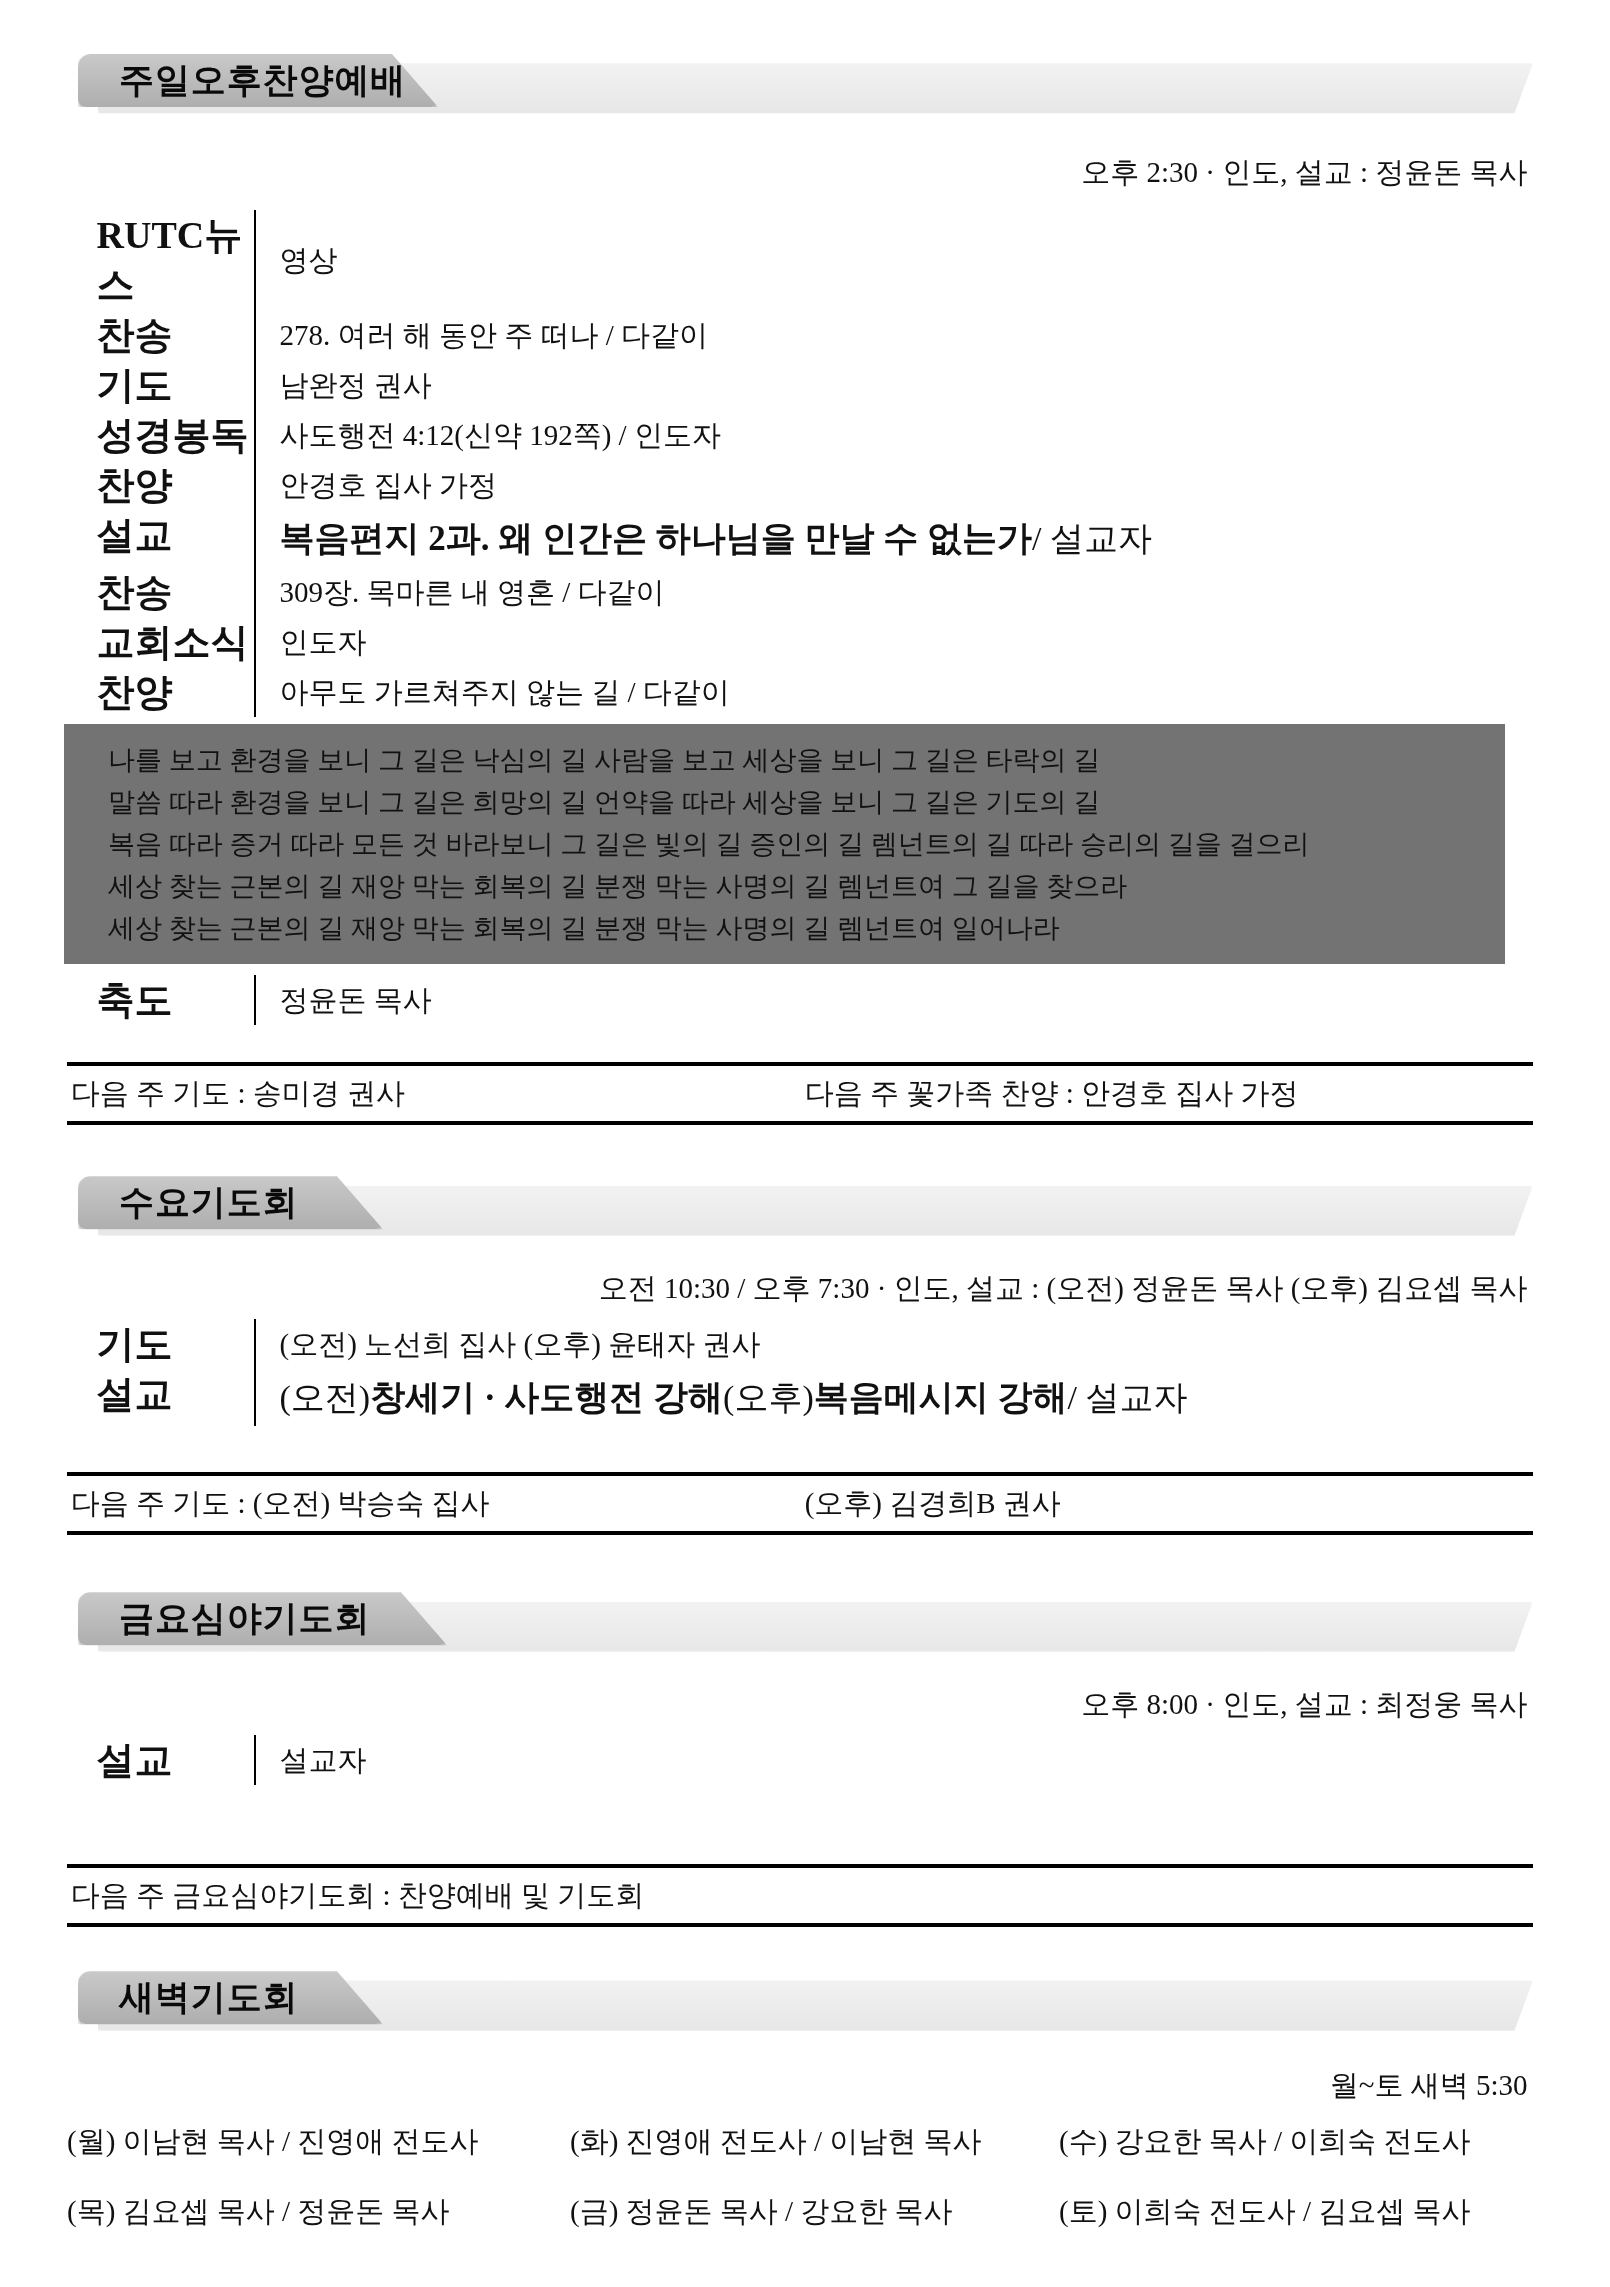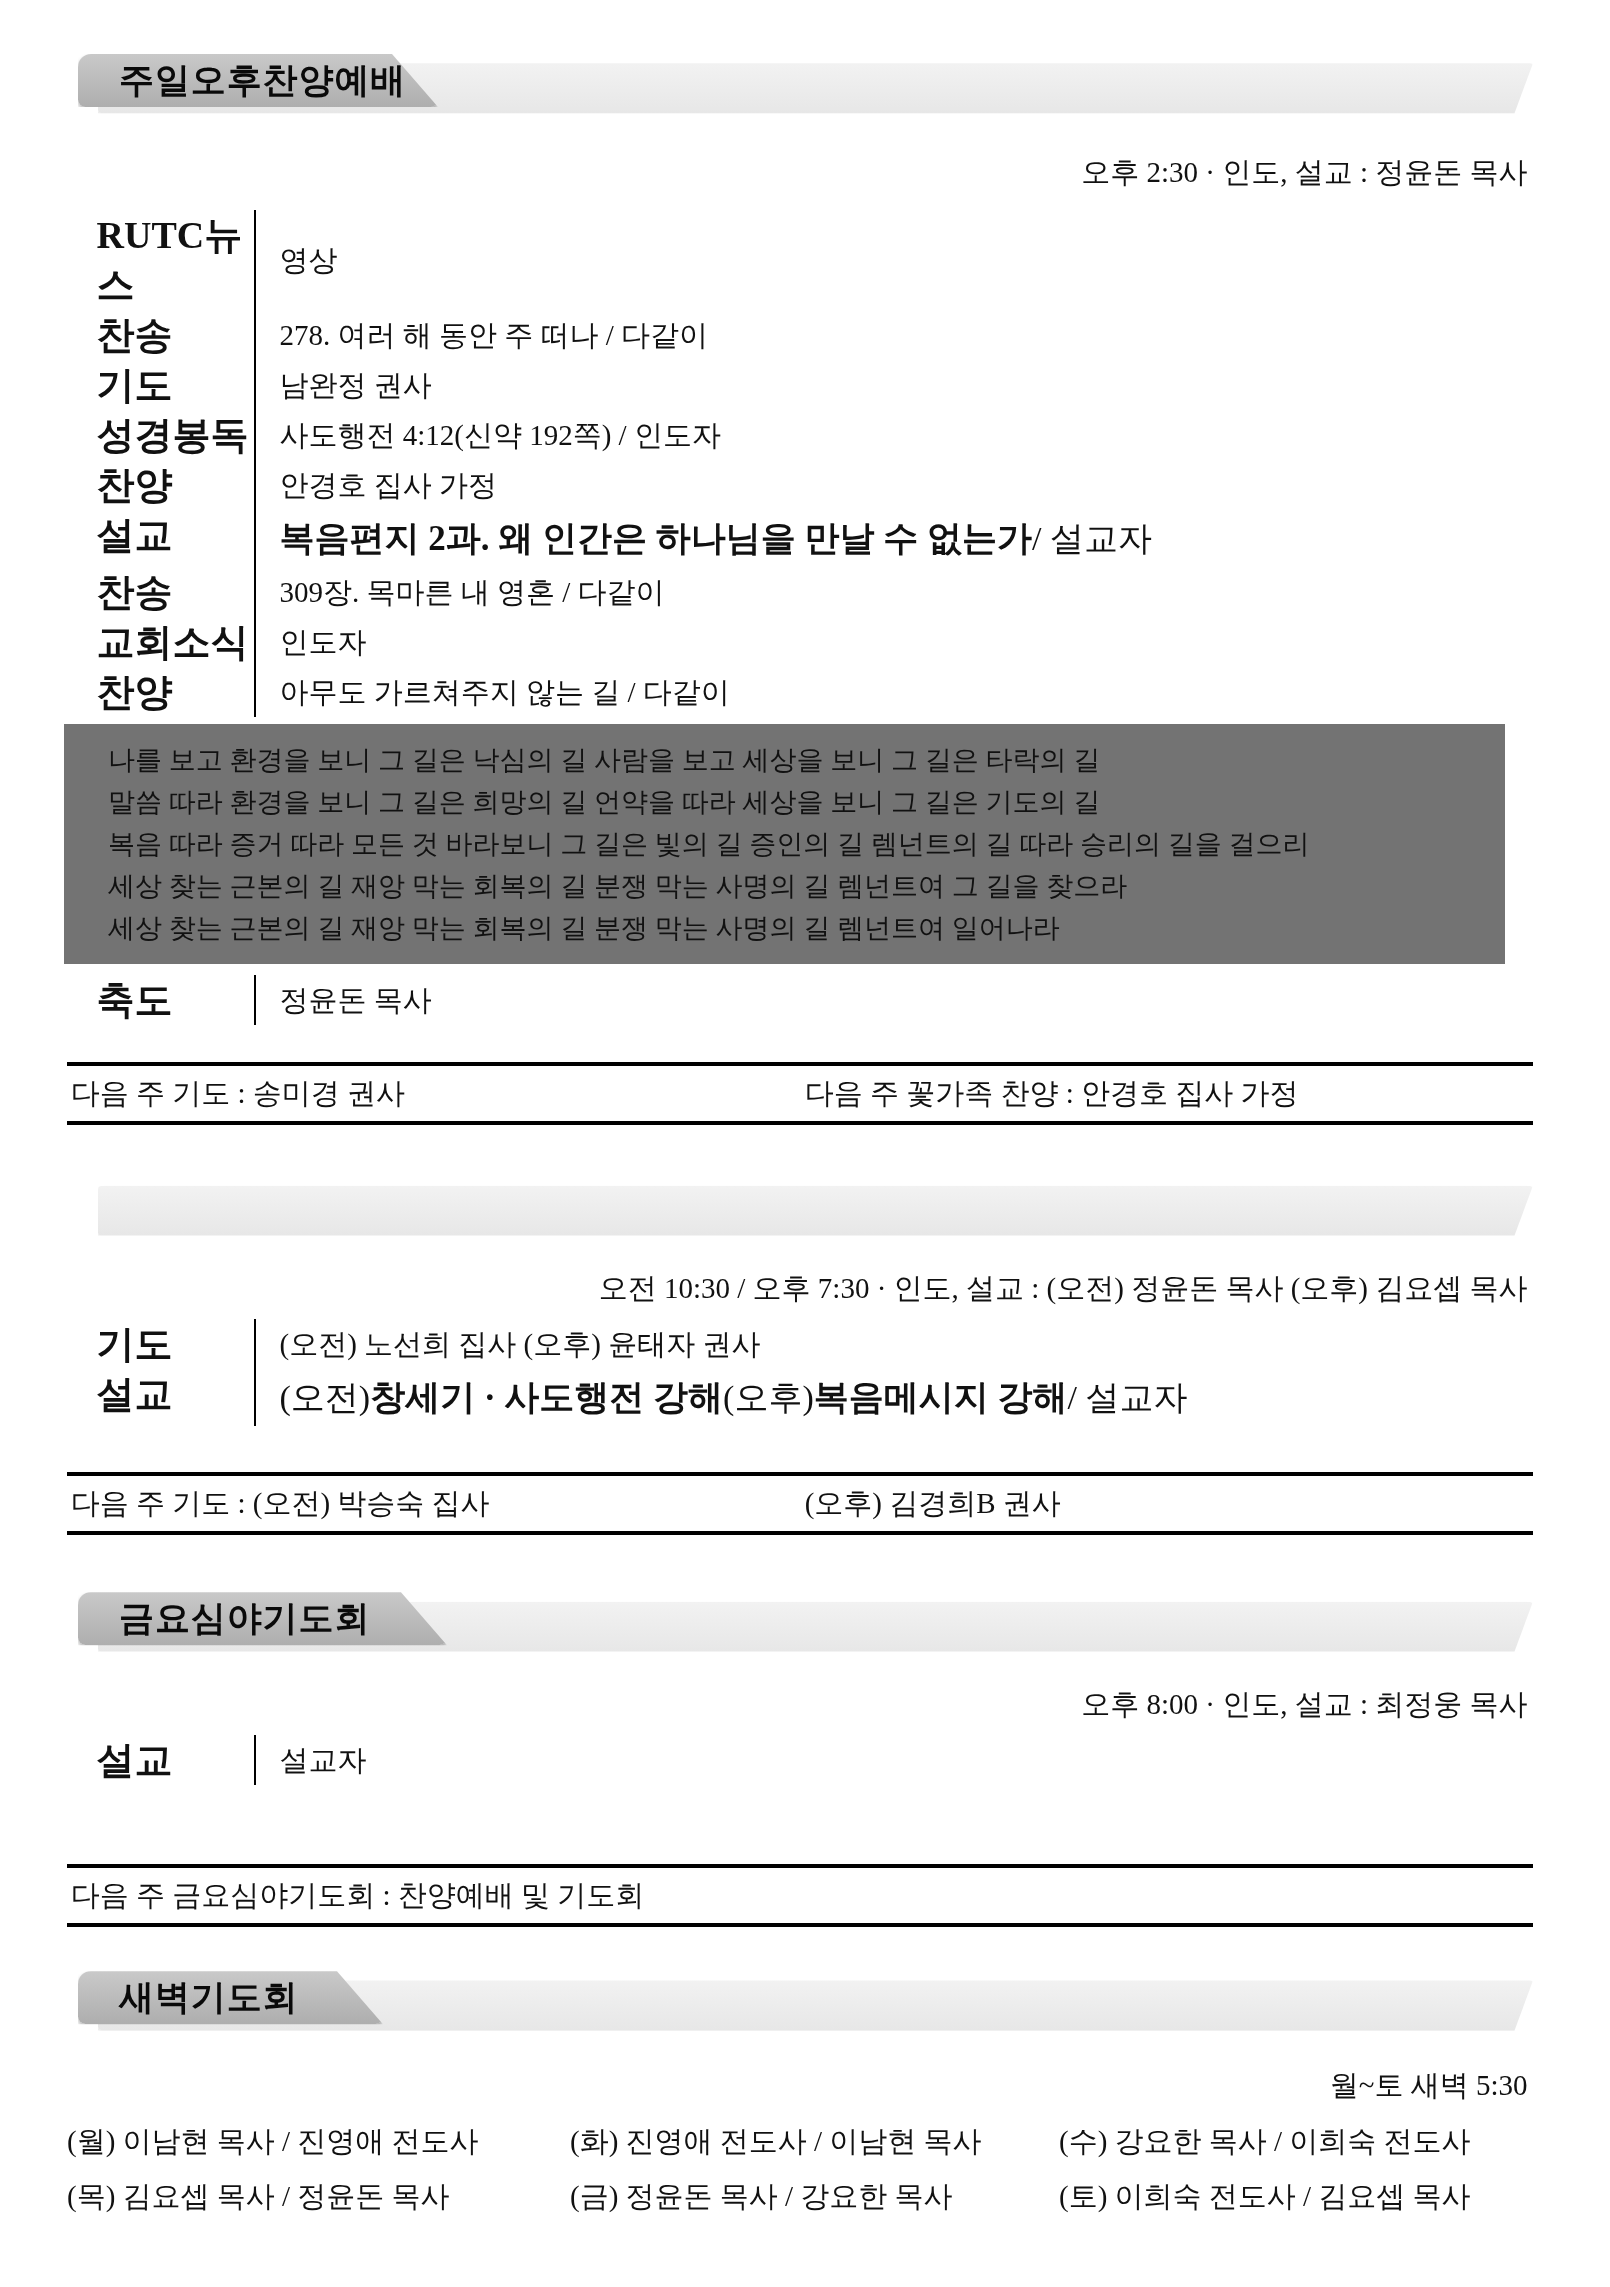--- a/index.html
+++ b/index.html
@@ -59,21 +59,21 @@
   
   .next-week {
     border-top:4.6px solid #000; border-bottom:4.6px solid #000;
     margin:0 0 0 -11px; padding:7.4px 3.7px; display:grid;
     grid-template-columns:734px 1fr; font-size:29px; line-height:41px;
   }
 
   
   .days-grid {
     display:grid; grid-template-columns:503px 489px 1fr;
-    row-gap:14px; margin:14.8px 0 0 -11px; font-size:29px; line-height:41px;
+    row-gap:29px; margin:14.8px 0 0 -11px; font-size:29px; line-height:41px;
   }
 
   .sp-40 { height:37px; } .sp-34 { height:31px; } .sp-18 { height:16.6px; }
   .sp-50 { height:46px; } .sp-55 { height:51px; } .sp-62 { height:57px; }
   .sp-86 { height:79px; } .sp-48 { height:44px; } .sp-36 { height:33px; }
   .sp-10 { height:9.2px; }
 </style>
 </head>
 <body>
 
@@ -149,20 +149,23 @@
 
   <div class="sp-40"></div>
   <div class="next-week">
     <div>다음 주 기도 : 송미경 권사</div>
     <div>다음 주 꽃가족 찬양 : 안경호 집사 가정</div>
   </div>
 
   <div class="sp-55"></div>
   <div class="section-header">
     <div class="header-bar"></div>
+    <div class="header-tab" style="width:305px">
+      <span>수요기도회</span>
+    </div>
   </div>
   <div class="sp-34"></div>
 
   <div class="schedule-line">오전 10:30 / 오후 7:30 · 인도, 설교 : (오전) 정윤돈 목사 (오후) 김요셉 목사</div>
   <div class="sp-10"></div>
 
   <div class="rows">
     <div class="row">
       <div class="row-label">기도</div>
       <div class="row-content">(오전) 노선희 집사  (오후) 윤태자 권사</div>

